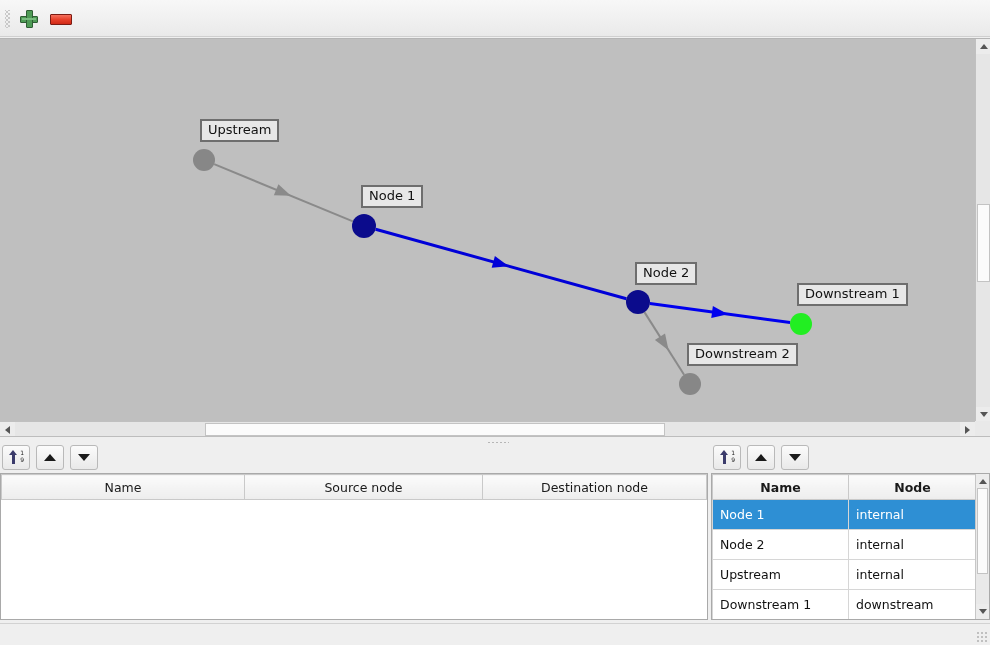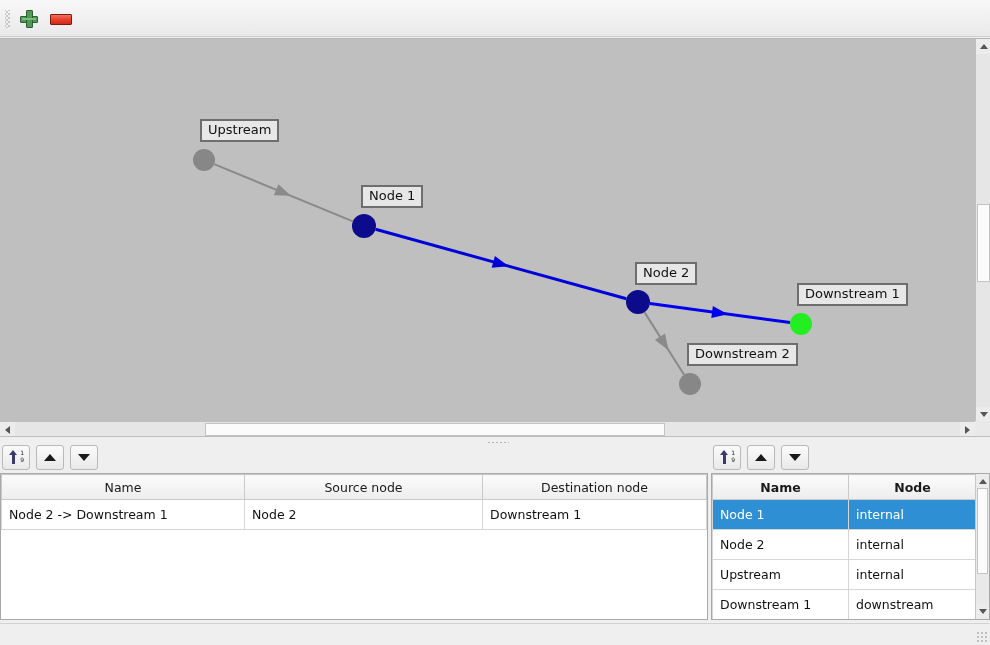--- a/index.html
+++ b/index.html
@@ -266,25 +266,20 @@
     <div class="grid-box left-grid">
       <table class="grid" id="edges-table">
         <thead>
             <tr id="edges-head">
               <th style="width: 240px;">Name</th>
               <th style="width: 235px; margin-left: 40px;">Source node</th>
               <th>Destination node</th>
             </tr>
           </thead>
         <tbody id="edges-body">
-            <tr>
-              <td>Node 2 -&gt; Downstream 1</td>
-              <td>Node 2</td>
-              <td>Downstream 1</td>
-            </tr>
           </tbody>
       </table>
     </div>
   </div>
 
   <div class="pane pane-right">
     <div class="pane-toolbar">
       <div class="pt-btn" style="left:2px;">
         <div class="sort-icon">
           <div class="head"></div>

